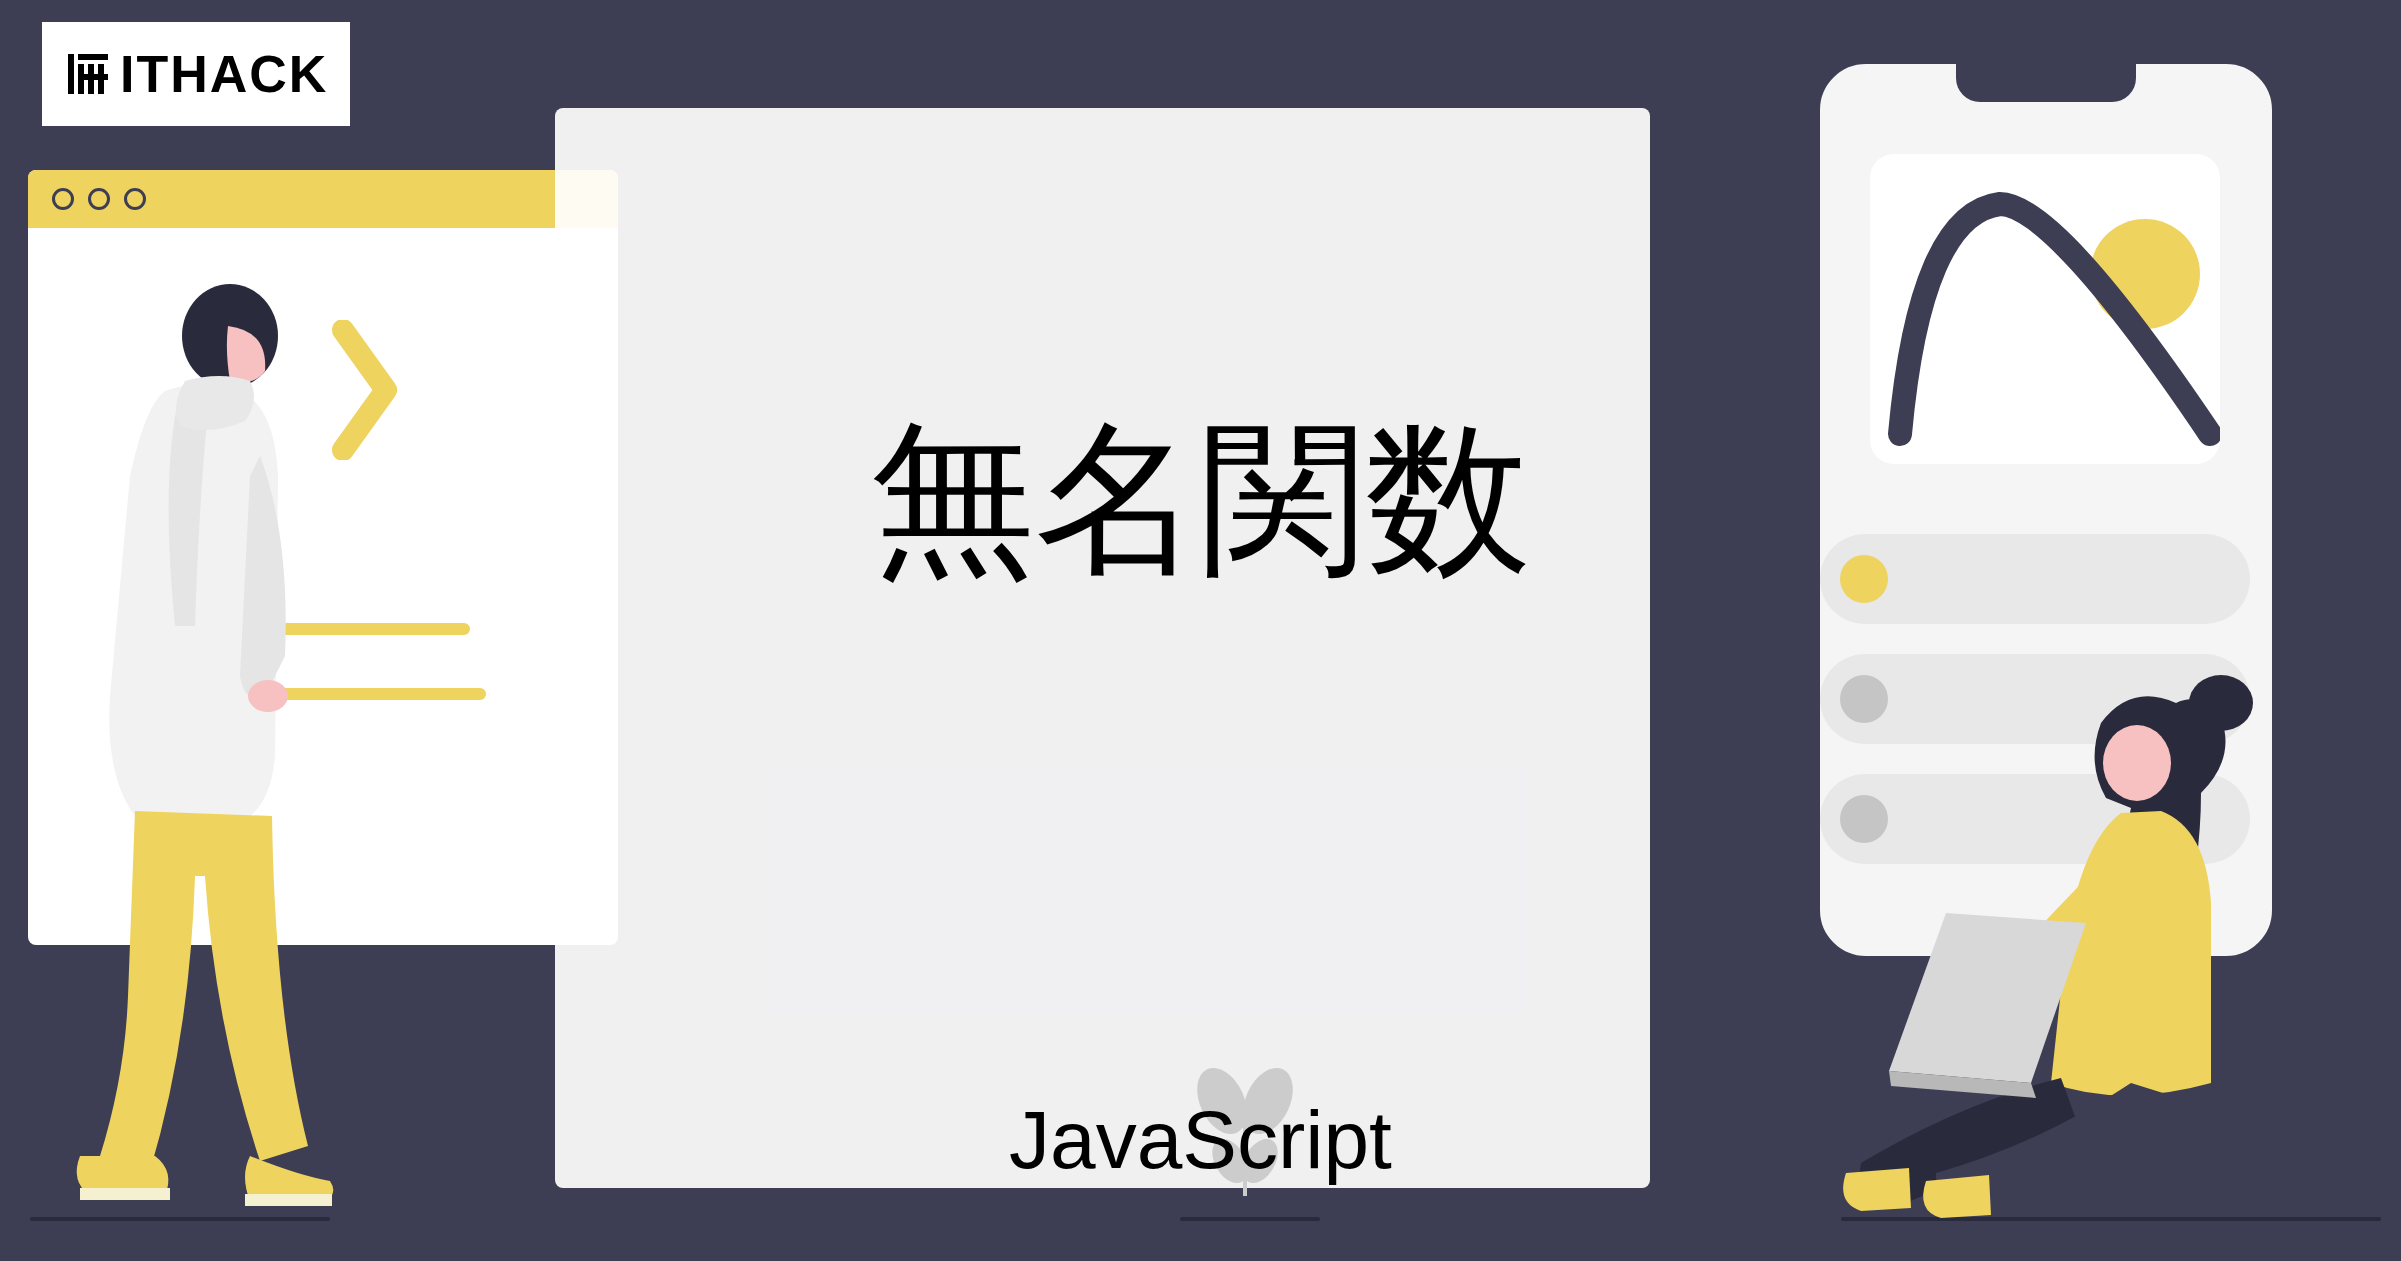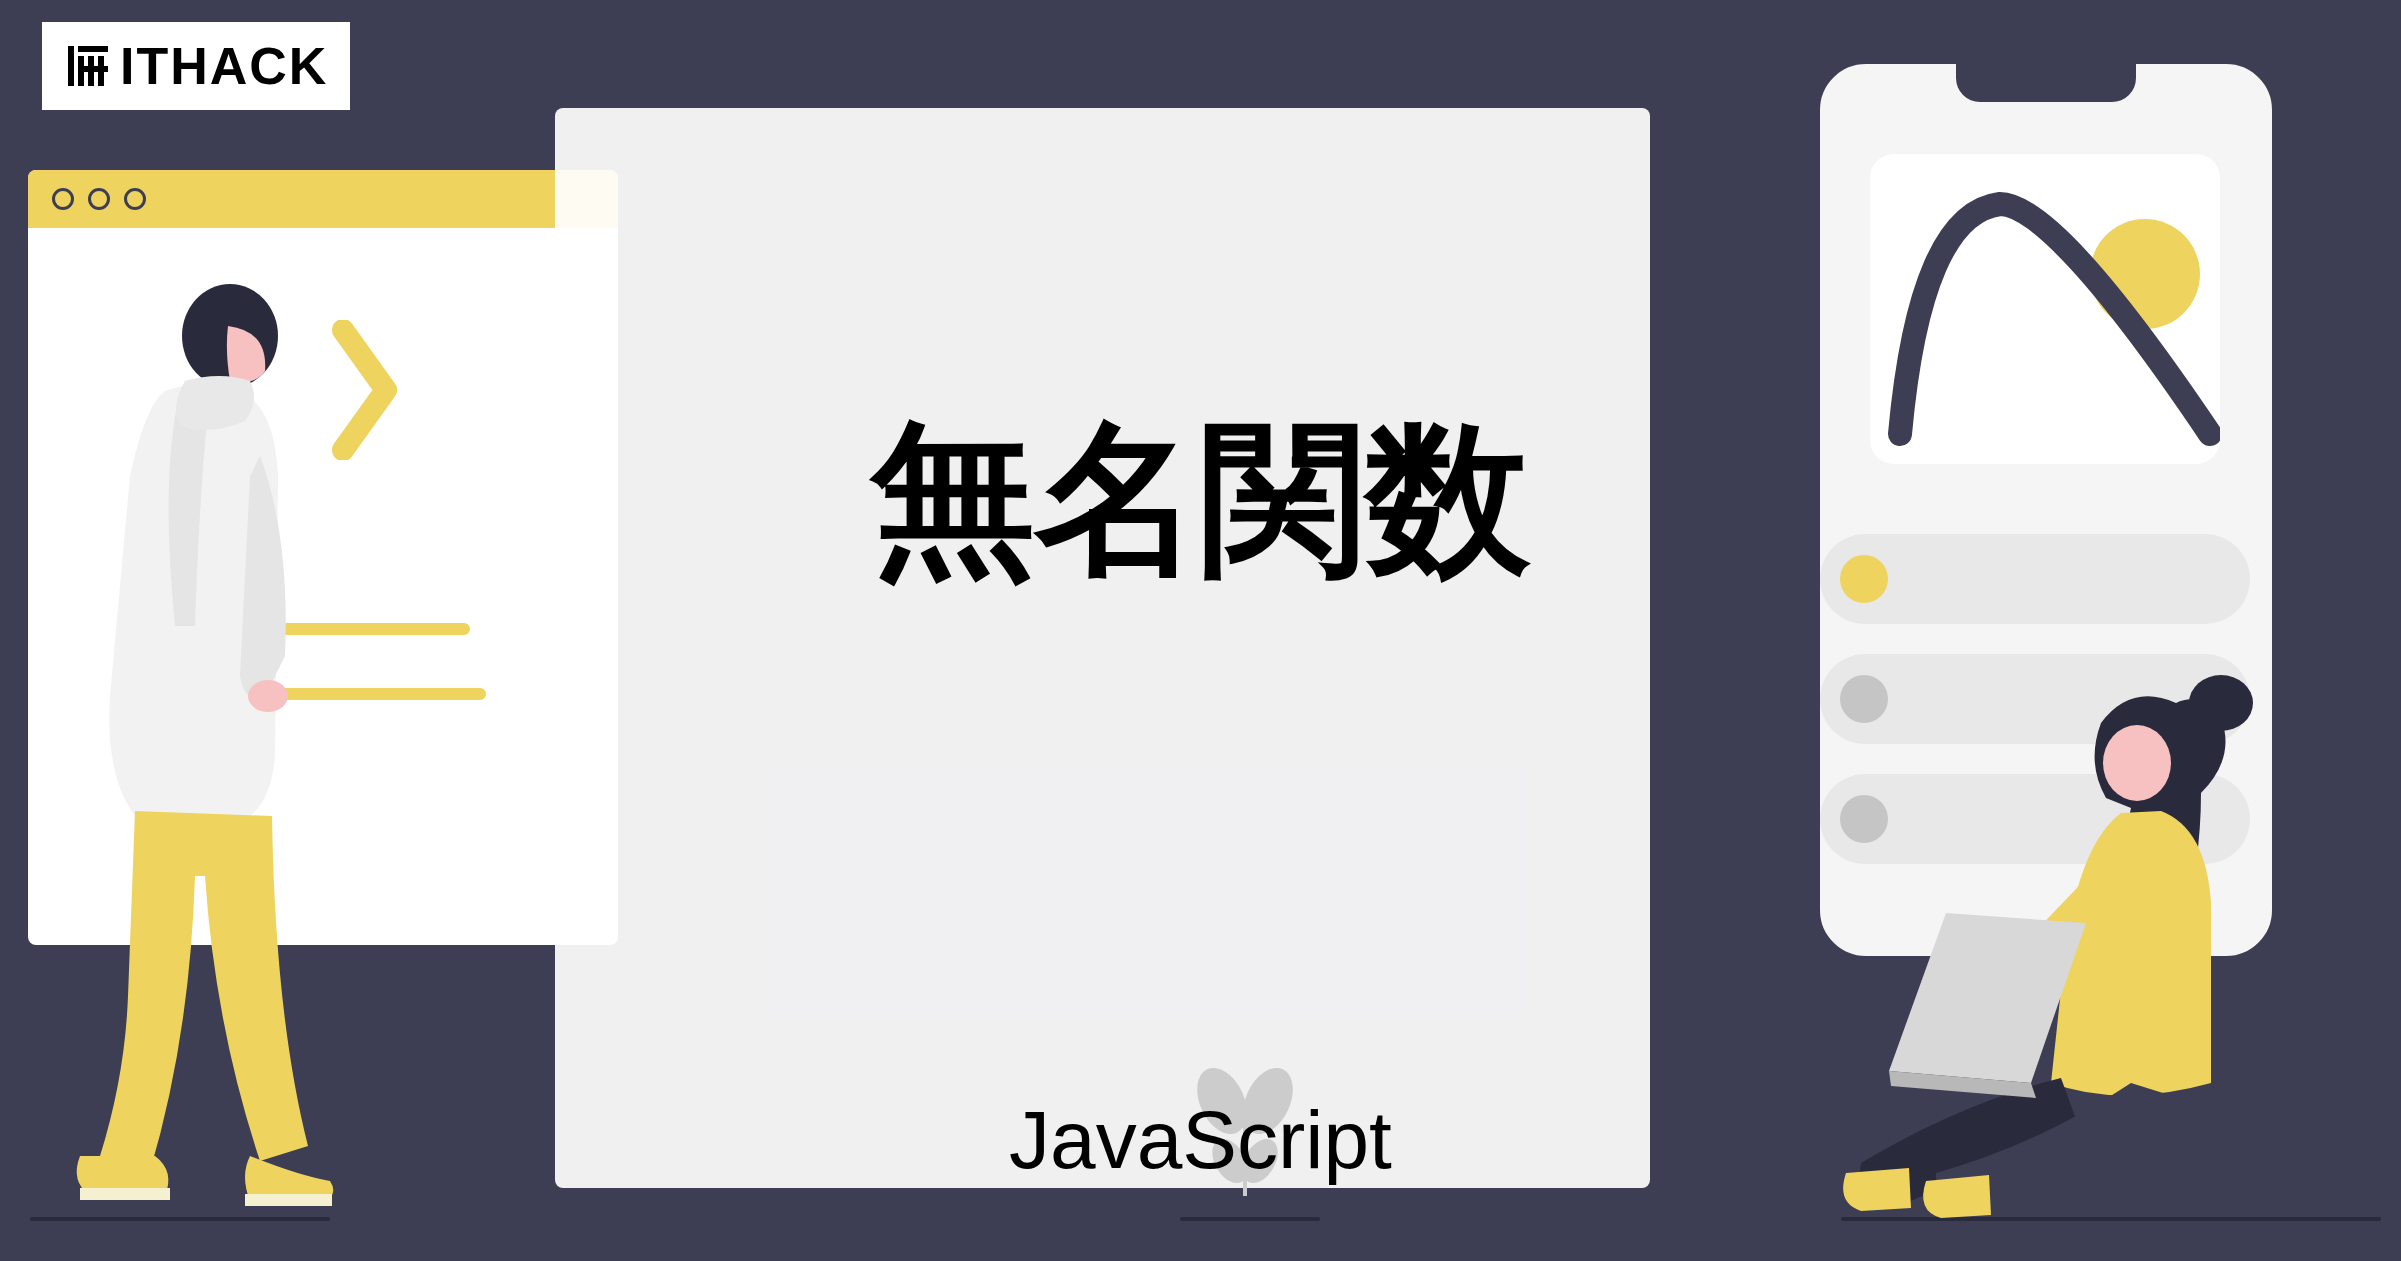--- a/index.html
+++ b/index.html
@@ -14,21 +14,21 @@
       position: relative;
       overflow: hidden;
       font-family: -apple-system, BlinkMacSystemFont, "Segoe UI", Helvetica, Arial, sans-serif;
     }
     
     .logo-badge {
       position: absolute;
       top: 22px;
       left: 42px;
       background: white;
-      padding: 14px 22px;
+      padding: 22px 22px;
       display: flex;
       align-items: center;
       gap: 8px;
     }
     .logo-icon {
       width: 48px;
       height: 48px;
     }
     .logo-text {
       font-size: 52px;
@@ -109,21 +109,21 @@
       border-radius: 8px;
       z-index: 3;
     }
     
     .main-title {
       position: absolute;
       top: 390px;
       left: 50%;
       transform: translateX(-50%);
       font-size: 165px;
-      font-weight: 700;
+      font-weight: 400;
       color: #000;
       z-index: 10;
       white-space: nowrap;
     }
     .subtitle {
       position: absolute;
       top: 1085px;
       left: 50%;
       transform: translateX(-50%);
       font-size: 82px;

